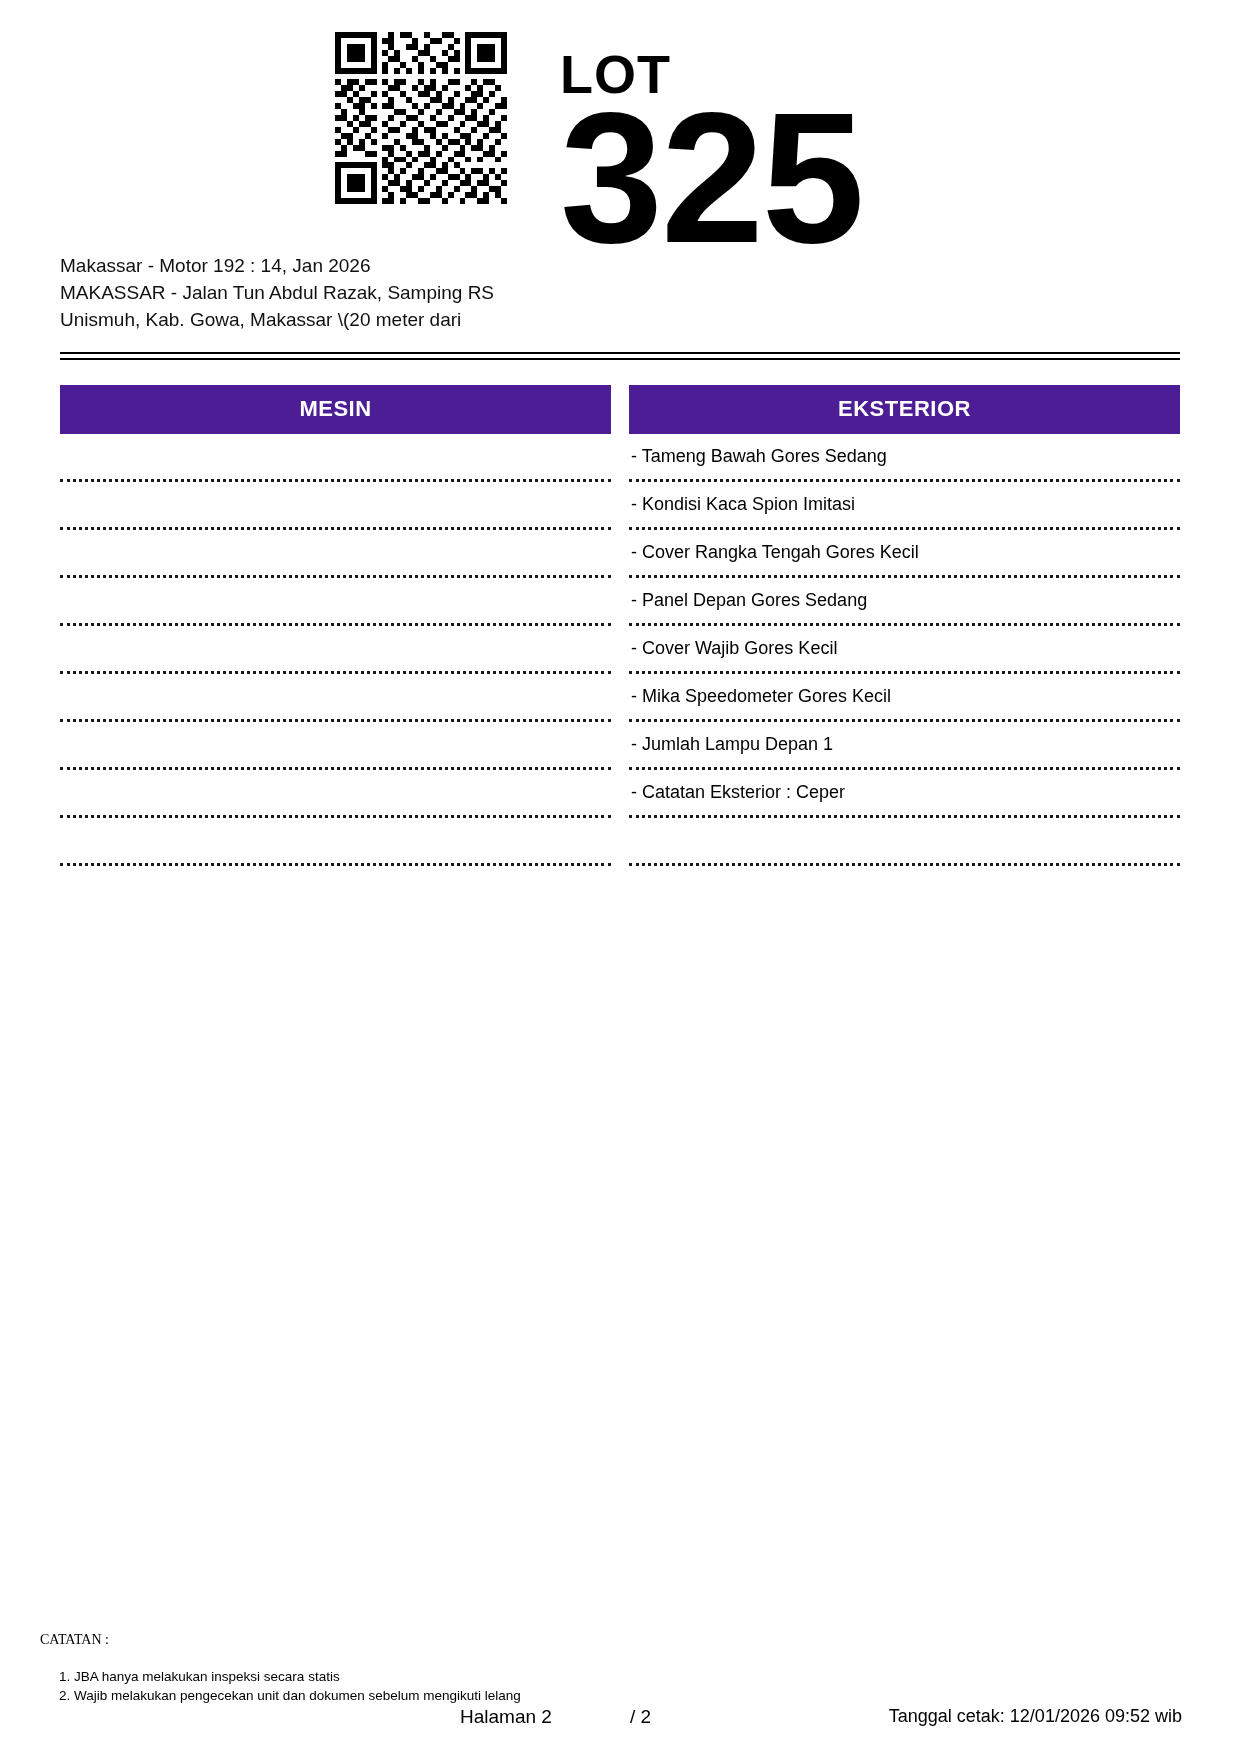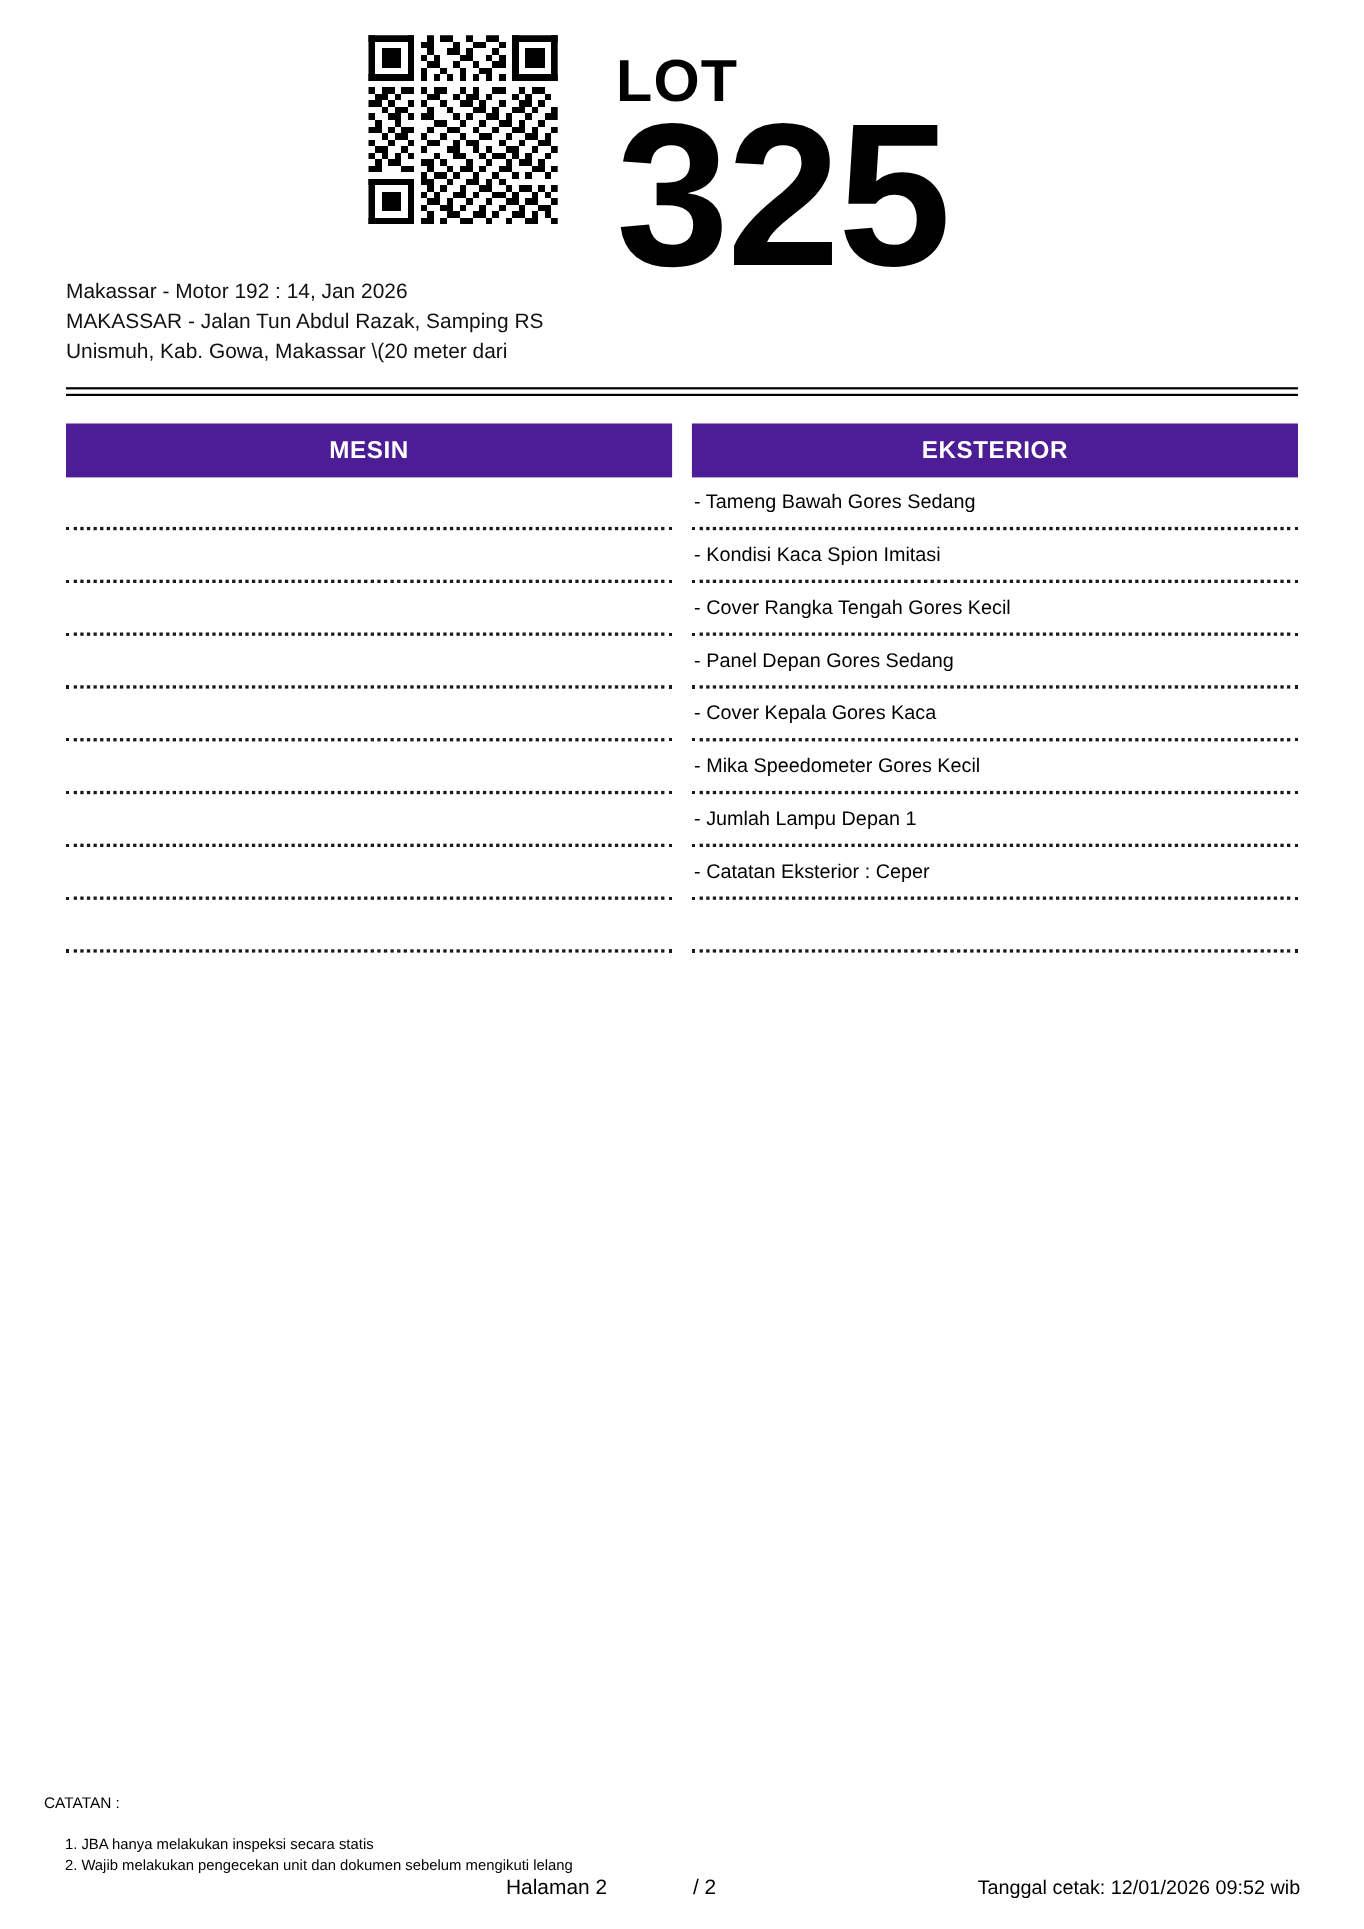--- a/index.html
+++ b/index.html
@@ -136,20 +136,21 @@
     position: absolute;
     left: 40px;
     top: 1630px;
     width: 700px;
     font-size: 13px;
     line-height: 19px;
   }
   .catatan .t {
     font-size: 14px;
     margin-bottom: 18px;
+    font-family: Liberation Serif, serif;
   }
   .catatan ol {
     margin: 12px;
     padding-left: 22px;
   }
   .catatan li {
     font-size: 13.5px;
     line-height: 19px;
   }
 
@@ -459,21 +460,21 @@
       </div>
     </div>
 
     <div class="col">
       <div class="col-head">EKSTERIOR</div>
       <div class="rows">
         <div class="row">- Tameng Bawah Gores Sedang</div>
         <div class="row">- Kondisi Kaca Spion Imitasi</div>
         <div class="row">- Cover Rangka Tengah Gores Kecil</div>
         <div class="row">- Panel Depan Gores Sedang</div>
-        <div class="row">- Cover Kepala Gores Kaca</div>
+        <div class="row">- Cover Wajib Gores Kecil</div>
         <div class="row">- Mika Speedometer Gores Kecil</div>
         <div class="row">- Jumlah Lampu Depan 1</div>
         <div class="row">- Catatan Eksterior :  Ceper</div>
         <div class="row empty"></div>
       </div>
     </div>
   </div>
 
   <div class="catatan">
     <div class="t">CATATAN :</div>

